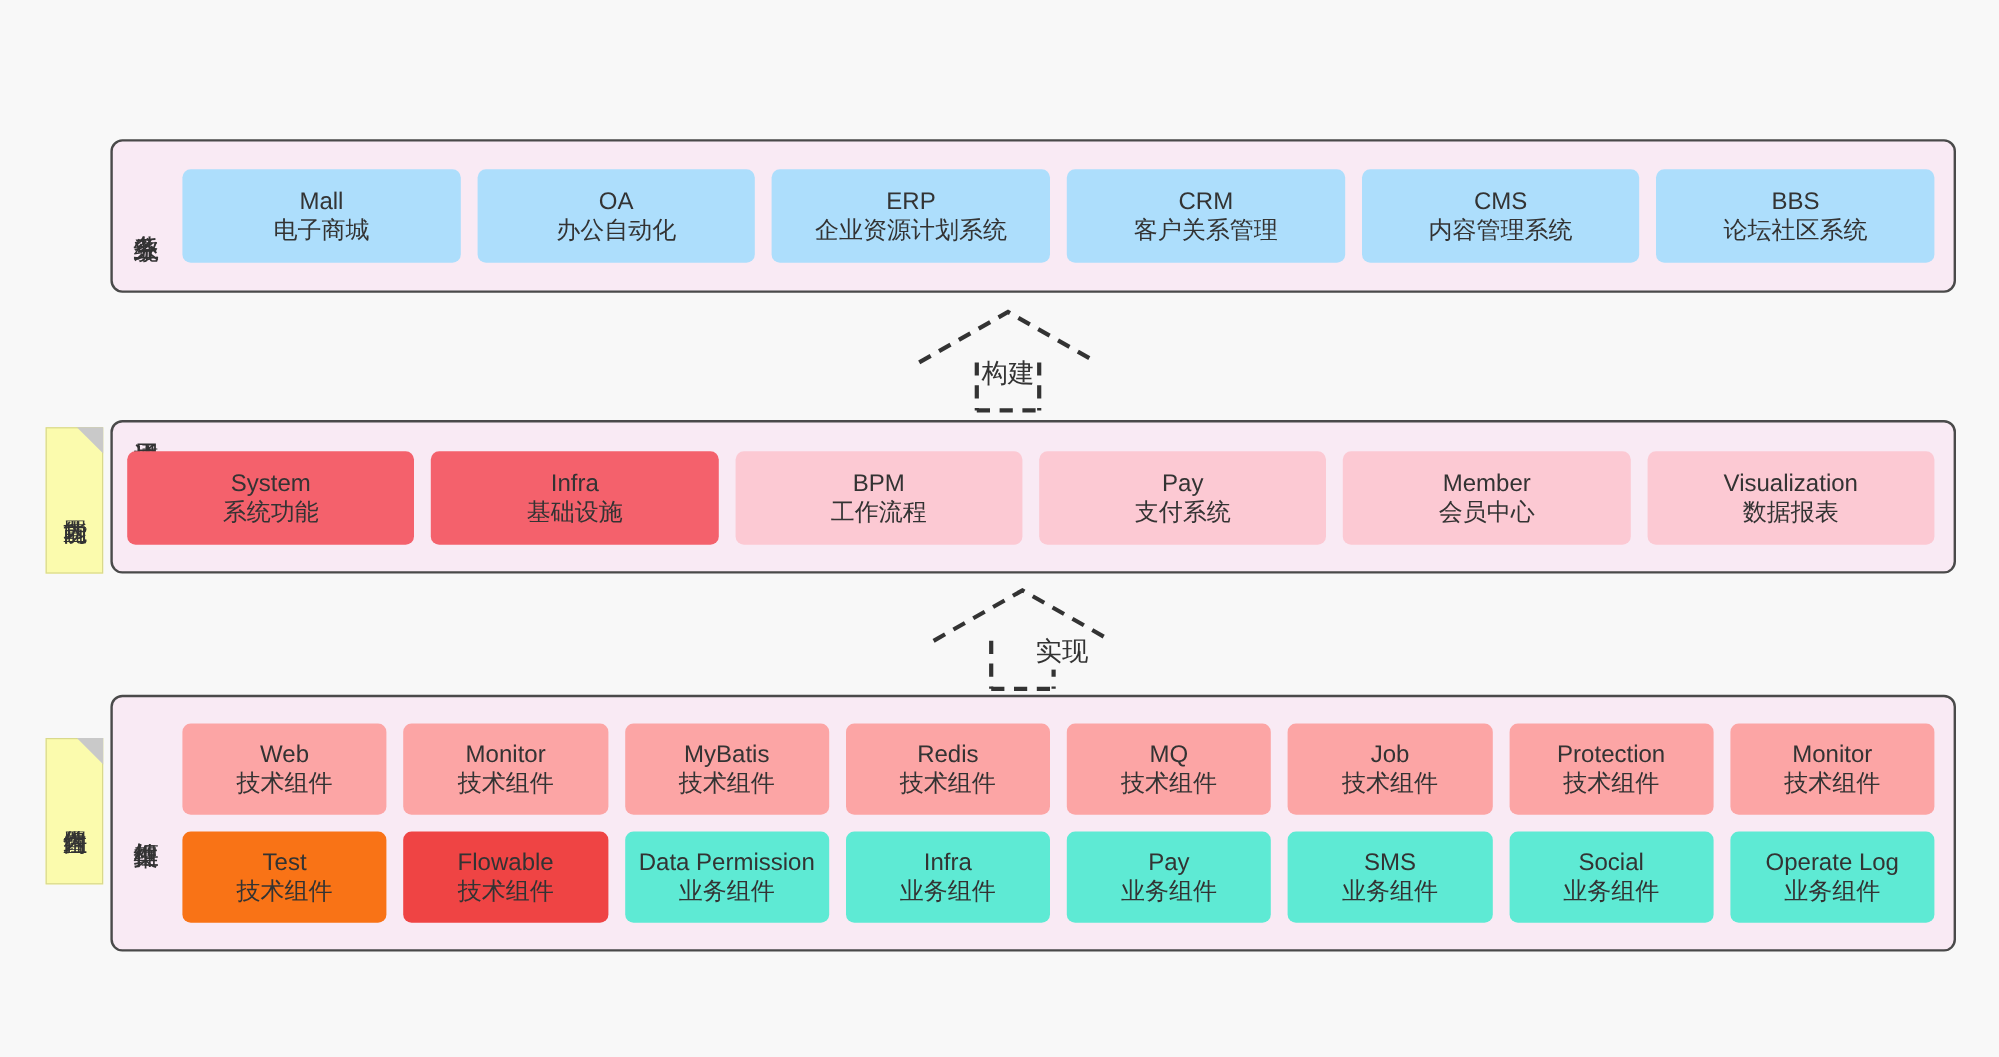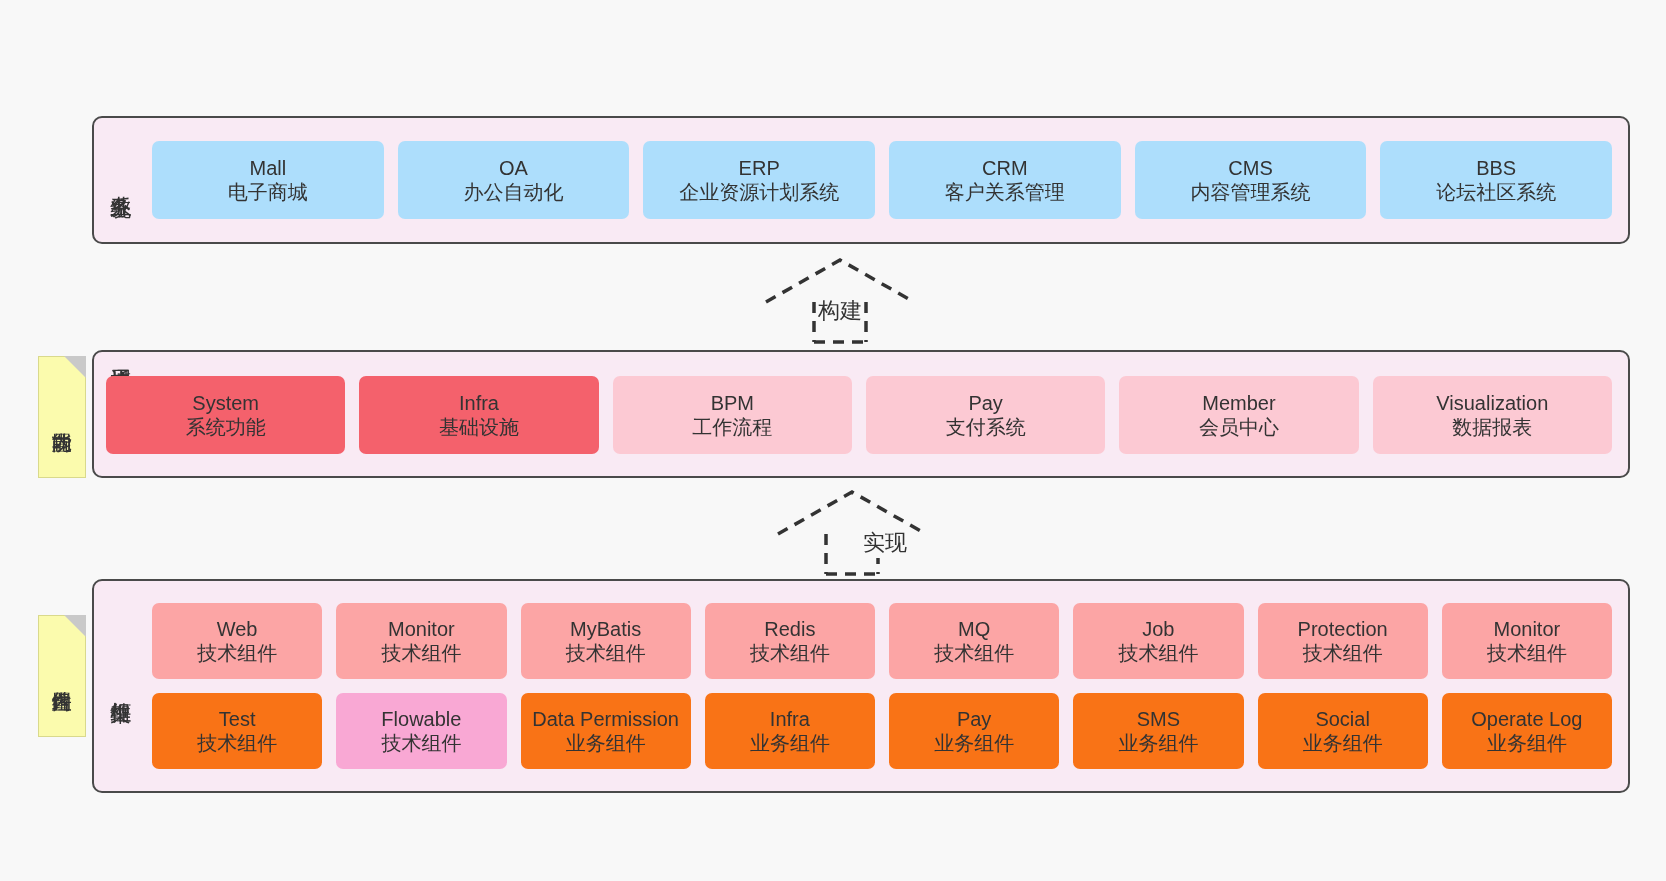--- a/index.html
+++ b/index.html
@@ -75,21 +75,21 @@
     color: #333333;
   }
   .card .title { font-size: 20px; }
   .card .subtitle { font-size: 20px; }
 
   #layer-business .card { height: 78px; background: #addefc; }
   #layer-modules  .card { height: 78px; background: #fcc9d3; }
   #layer-modules  .card.strong { background: #f4616c; }
   #layer-framework .card { height: 76px; }
   #layer-framework .row-tech .card { background: #fca5a5; }
-  #layer-framework .row-biz  .card { background: #f97316; }
+  #layer-framework .row-biz  .card { background: #5eead4; }
 
   
   .note {
     position: absolute;
     box-sizing: border-box;
     width: 48px;
     background: #fbfbad;
     border: 1px solid #d9d98c;
     display: flex;
     align-items: center;
@@ -270,21 +270,21 @@
         <span class="title">Monitor</span>
         <span class="subtitle">技术组件</span>
       </div>
     </div>
 
     <div class="card-row row-biz">
       <div class="card" style="background:#f97316">
         <span class="title">Test</span>
         <span class="subtitle">技术组件</span>
       </div>
-      <div class="card" style="background:#f9a8d4">
+      <div class="card" style="background:#ef4444">
         <span class="title">Flowable</span>
         <span class="subtitle">技术组件</span>
       </div>
       <div class="card">
         <span class="title">Data Permission</span>
         <span class="subtitle">业务组件</span>
       </div>
       <div class="card">
         <span class="title">Infra</span>
         <span class="subtitle">业务组件</span>

